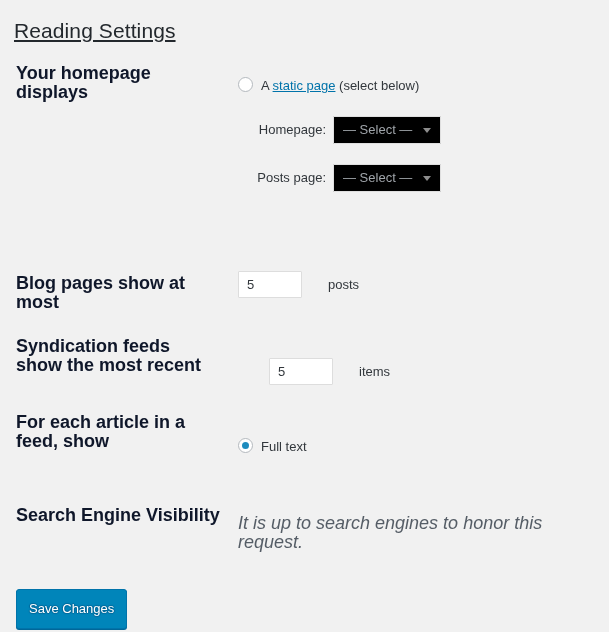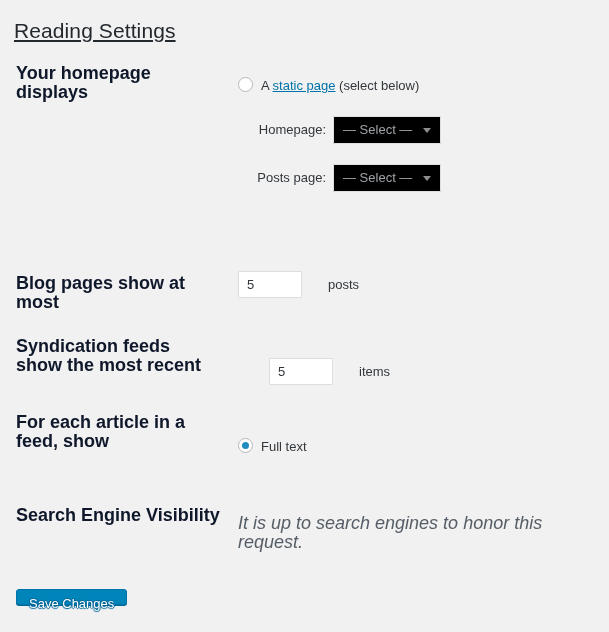--- a/index.html
+++ b/index.html
@@ -190,21 +190,21 @@
     font-style: italic;
     color: #555d66;
     line-height: 19px;
   }
 
   
   .submit-btn {
     position: absolute;
     left: 16px;
     top: 589px;
-    height: 16px;
+    height: 40px;
     padding: 0 12px 1px;
     background: #0085ba;
     border: 1px solid #0073aa;
     border-radius: 3px;
     color: #fff;
     font-family: "Liberation Sans", sans-serif;
     font-size: 13px;
     line-height: 28px;
     cursor: pointer;
     box-shadow: 0 1px 0 #006799;

